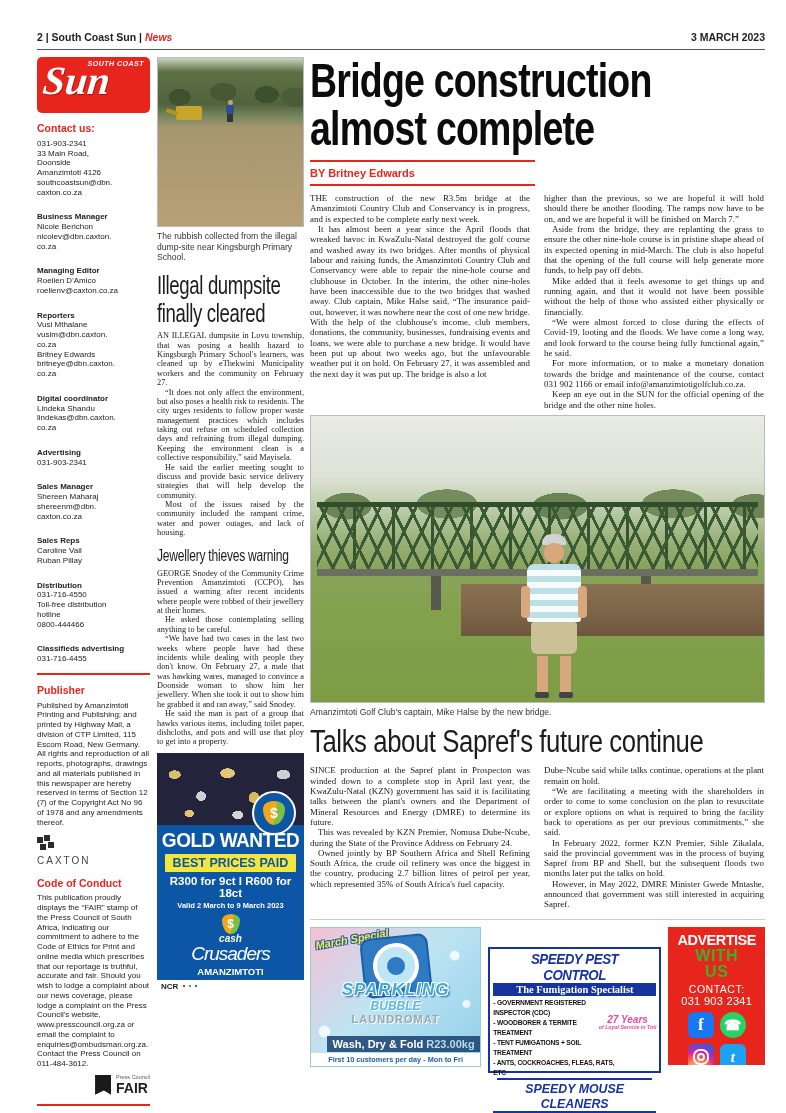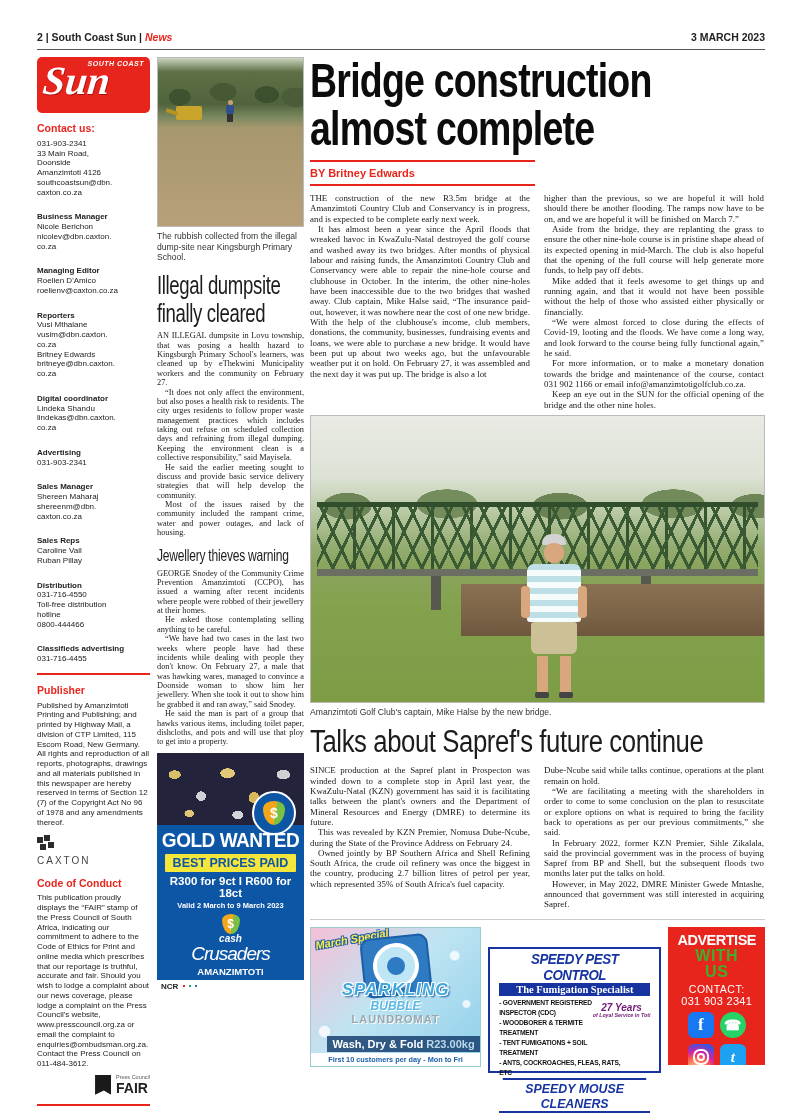--- a/index.html
+++ b/index.html
@@ -159,27 +159,27 @@
       text-shadow:1px 1px 0 #fff,-1px -1px 0 #fff;margin-top:-1px;}
   .l-laund{position:relative;font-weight:900;font-size:11px;color:#9aa7ad;letter-spacing:1px;
       text-shadow:1px 1px 0 #fff;}
   .l-offer{position:absolute;left:16px;right:0;bottom:14px;background:rgba(10,50,100,.78);color:#fff;
       font-weight:900;font-size:11px;padding:2px 0;}
   .l-offer .pr{color:#bcd9ea;}
   .l-note{position:absolute;left:0;right:0;bottom:0;background:#fff;color:#1c5fa8;font-weight:bold;
       font-size:7.3px;padding:2px 0;}
   
   .pest{width:174px;height:126px;border:2px solid #1633a0;background:#fff;box-sizing:border-box;
-        padding:2px 9px;color:#1633a0;align-self:center;margin-top:20px;}
+        padding:2px 3px;color:#1633a0;align-self:center;margin-top:20px;}
   .pest-title{font-style:italic;font-weight:900;font-size:14.5px;text-align:center;letter-spacing:-.5px;transform:scaleX(.92);}
   .pest-band{background:#1633a0;color:#fff;text-align:center;font-family:"Liberation Serif",serif;
         font-weight:bold;font-size:10.5px;padding:1px 0;}
   .pest-mid{position:relative;}
   .pest-bullets{width:122px;color:#111;font-weight:bold;font-size:6.7px;line-height:1.5;margin-top:2px;letter-spacing:-.2px;}
-  .pest-years{position:absolute;right:0;top:4px;text-align:center;color:#701a75;}
+  .pest-years{position:absolute;right:0;top:16px;text-align:center;color:#ec4899;}
   .pest-years .y1{font-weight:900;font-style:italic;font-size:10px;}
   .pest-years .y2{font-size:5.3px;font-style:italic;font-weight:bold;line-height:1.1;}
   .pest-mouse{border-top:2px solid #1633a0;font-style:italic;font-weight:900;font-size:13px;
         text-align:center;transform:scaleX(.95);padding-top:1px;}
   .pest-carpet{font-family:"Liberation Serif",serif;font-weight:bold;font-size:10.5px;text-decoration:underline;
         text-align:center;border-top:2px solid #1633a0;border-bottom:2px solid #1633a0;padding:1px 0;}
   
   .advertise{width:97px;height:138px;background:#e8251d;text-align:center;color:#fff;overflow:hidden;}
   .adv1{font-weight:900;font-size:14.5px;margin-top:5px;letter-spacing:-.5px;}
   .adv2{font-weight:900;font-size:16px;color:#3fae2a;line-height:1.02;letter-spacing:.5px;}

